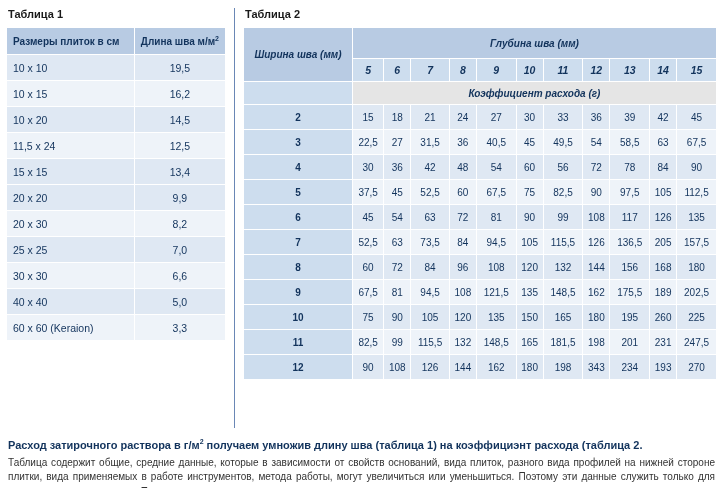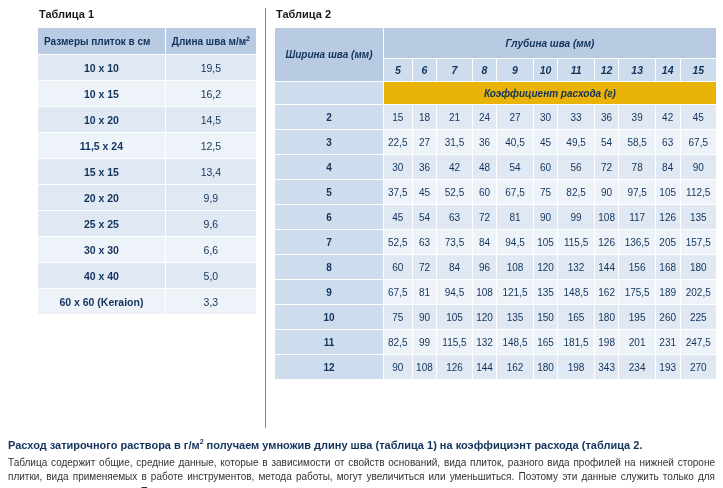--- a/index.html
+++ b/index.html
@@ -23,21 +23,20 @@
   }
   .columns {
     display: flex;
     align-items: flex-start;
   }
   .col-left {
     width: 228px;
     flex: 0 0 228px;
     padding-right: 8px;
     box-sizing: border-box;
-    margin-left: 31px;
   }
   .vdiv {
     width: 1px;
     flex: 0 0 1px;
     background: #6a87b5;
     align-self: stretch;
     min-height: 420px;
     margin-right: 8px;
   }
   .col-right {
@@ -76,22 +75,22 @@
   .t1 th.l {
     text-align: left;
   }
   .t1 td {
     height: 25px;
     background: #dfe8f3;
     color: #12335c;
     padding: 0 6px;
   }
   .t1 td.l {
-    text-align: center;
-    font-weight: bold;
+    text-align: left;
+    font-weight: normal;
     width: 60%;
   }
   .t1 tr.alt td {
     background: #eef3f9;
   }
   
   .t2 {
     font-size: 10px;
   }
   .t2 th {
@@ -113,21 +112,21 @@
   .t2 th.num {
     height: 22px;
     font-size: 10.5px;
     background: #cdddee;
   }
   .t2 th.blank {
     background: #cdddee;
   }
   .t2 th.coef {
     height: 22px;
-    background: #eab308;
+    background: #e5e5e5;
     font-size: 10px;
     color: #12335c;
   }
   .t2 td {
     height: 24px;
     background: #dfe8f3;
     color: #12335c;
   }
   .t2 tr.alt td {
     background: #eef3f9;
@@ -197,23 +196,27 @@
             <td>12,5</td>
           </tr>
           <tr>
             <td class="l">15 х 15</td>
             <td>13,4</td>
           </tr>
           <tr>
             <td class="l">20 х 20</td>
             <td>9,9</td>
           </tr>
+          <tr class="alt">
+            <td class="l">20 х 30</td>
+            <td>8,2</td>
+          </tr>
           <tr>
             <td class="l">25 х 25</td>
-            <td>9,6</td>
+            <td>7,0</td>
           </tr>
           <tr class="alt">
             <td class="l">30 х 30</td>
             <td>6,6</td>
           </tr>
           <tr>
             <td class="l">40 х 40</td>
             <td>5,0</td>
           </tr>
           <tr class="alt">

